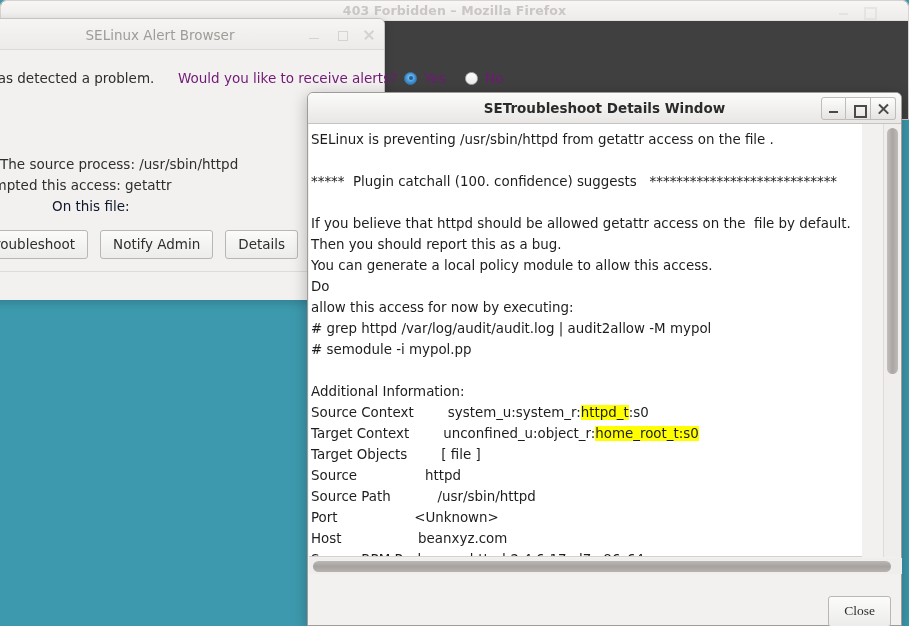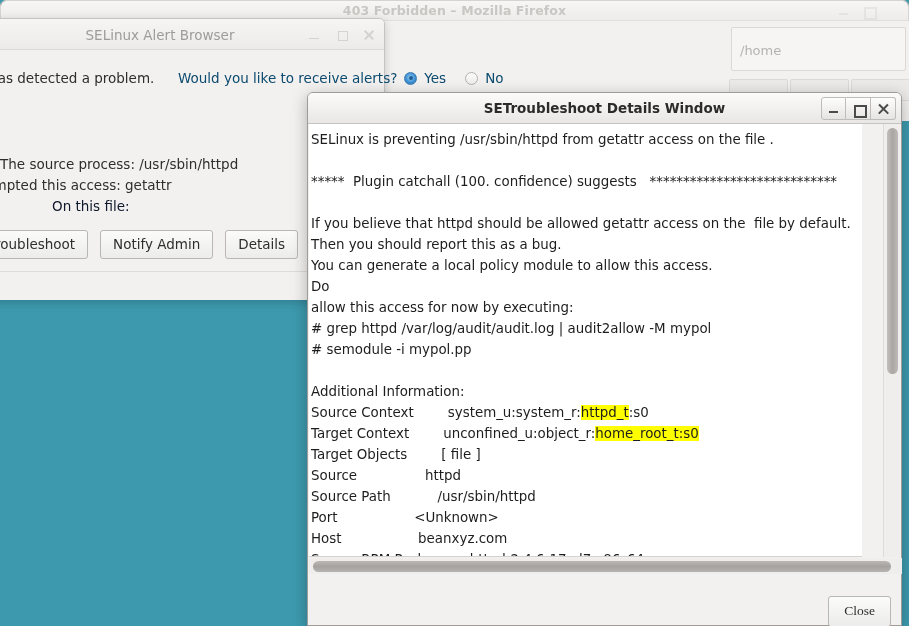--- a/index.html
+++ b/index.html
@@ -151,21 +151,21 @@
     color: #2e2e2e;
     white-space: nowrap;
   }
   #alert-question-row {
     position: absolute;
     left: 242px; top: 20px;
     display: flex;
     align-items: center;
     gap: 7px;
     font-size: 13.5px;
-    color: #0c4a6e;
+    color: #701a75;
     white-space: nowrap;
   }
   .radio {
     width: 13px; height: 13px;
     border-radius: 50%;
     background: linear-gradient(to bottom, #fbfbfb, #ececec);
     border: 1px solid #b4b1ae;
     display: inline-block;
     position: relative;
     flex: none;
@@ -336,30 +336,20 @@
       <div class="ff-winbtn" id="ff-min">
           <span class="gl"></span>
         </div>
       <div class="ff-winbtn" id="ff-max">
           <span class="gl"></span>
         </div>
       <div class="ff-winbtn" id="ff-close">
           <span class="gl"></span>
         </div>
     </div>
-    <div id="firefox-toolbar">
-      <div id="firefox-urlbar">
-        <div id="firefox-url-text">/home</div>
-      </div>
-      <div id="firefox-tabstrip">
-        <div class="ff-tab"></div>
-        <div class="ff-tab"></div>
-        <div class="ff-tab"></div>
-      </div>
-    </div>
   </div>
 
   <div id="alert-window">
     <div id="alert-titlebar">
       <div id="alert-title">SELinux Alert Browser</div>
       <div class="al-winbtn" id="al-min"></div>
       <div class="al-winbtn" id="al-max"></div>
       <div class="al-winbtn" id="al-close"></div>
     </div>
     <div id="alert-body">

